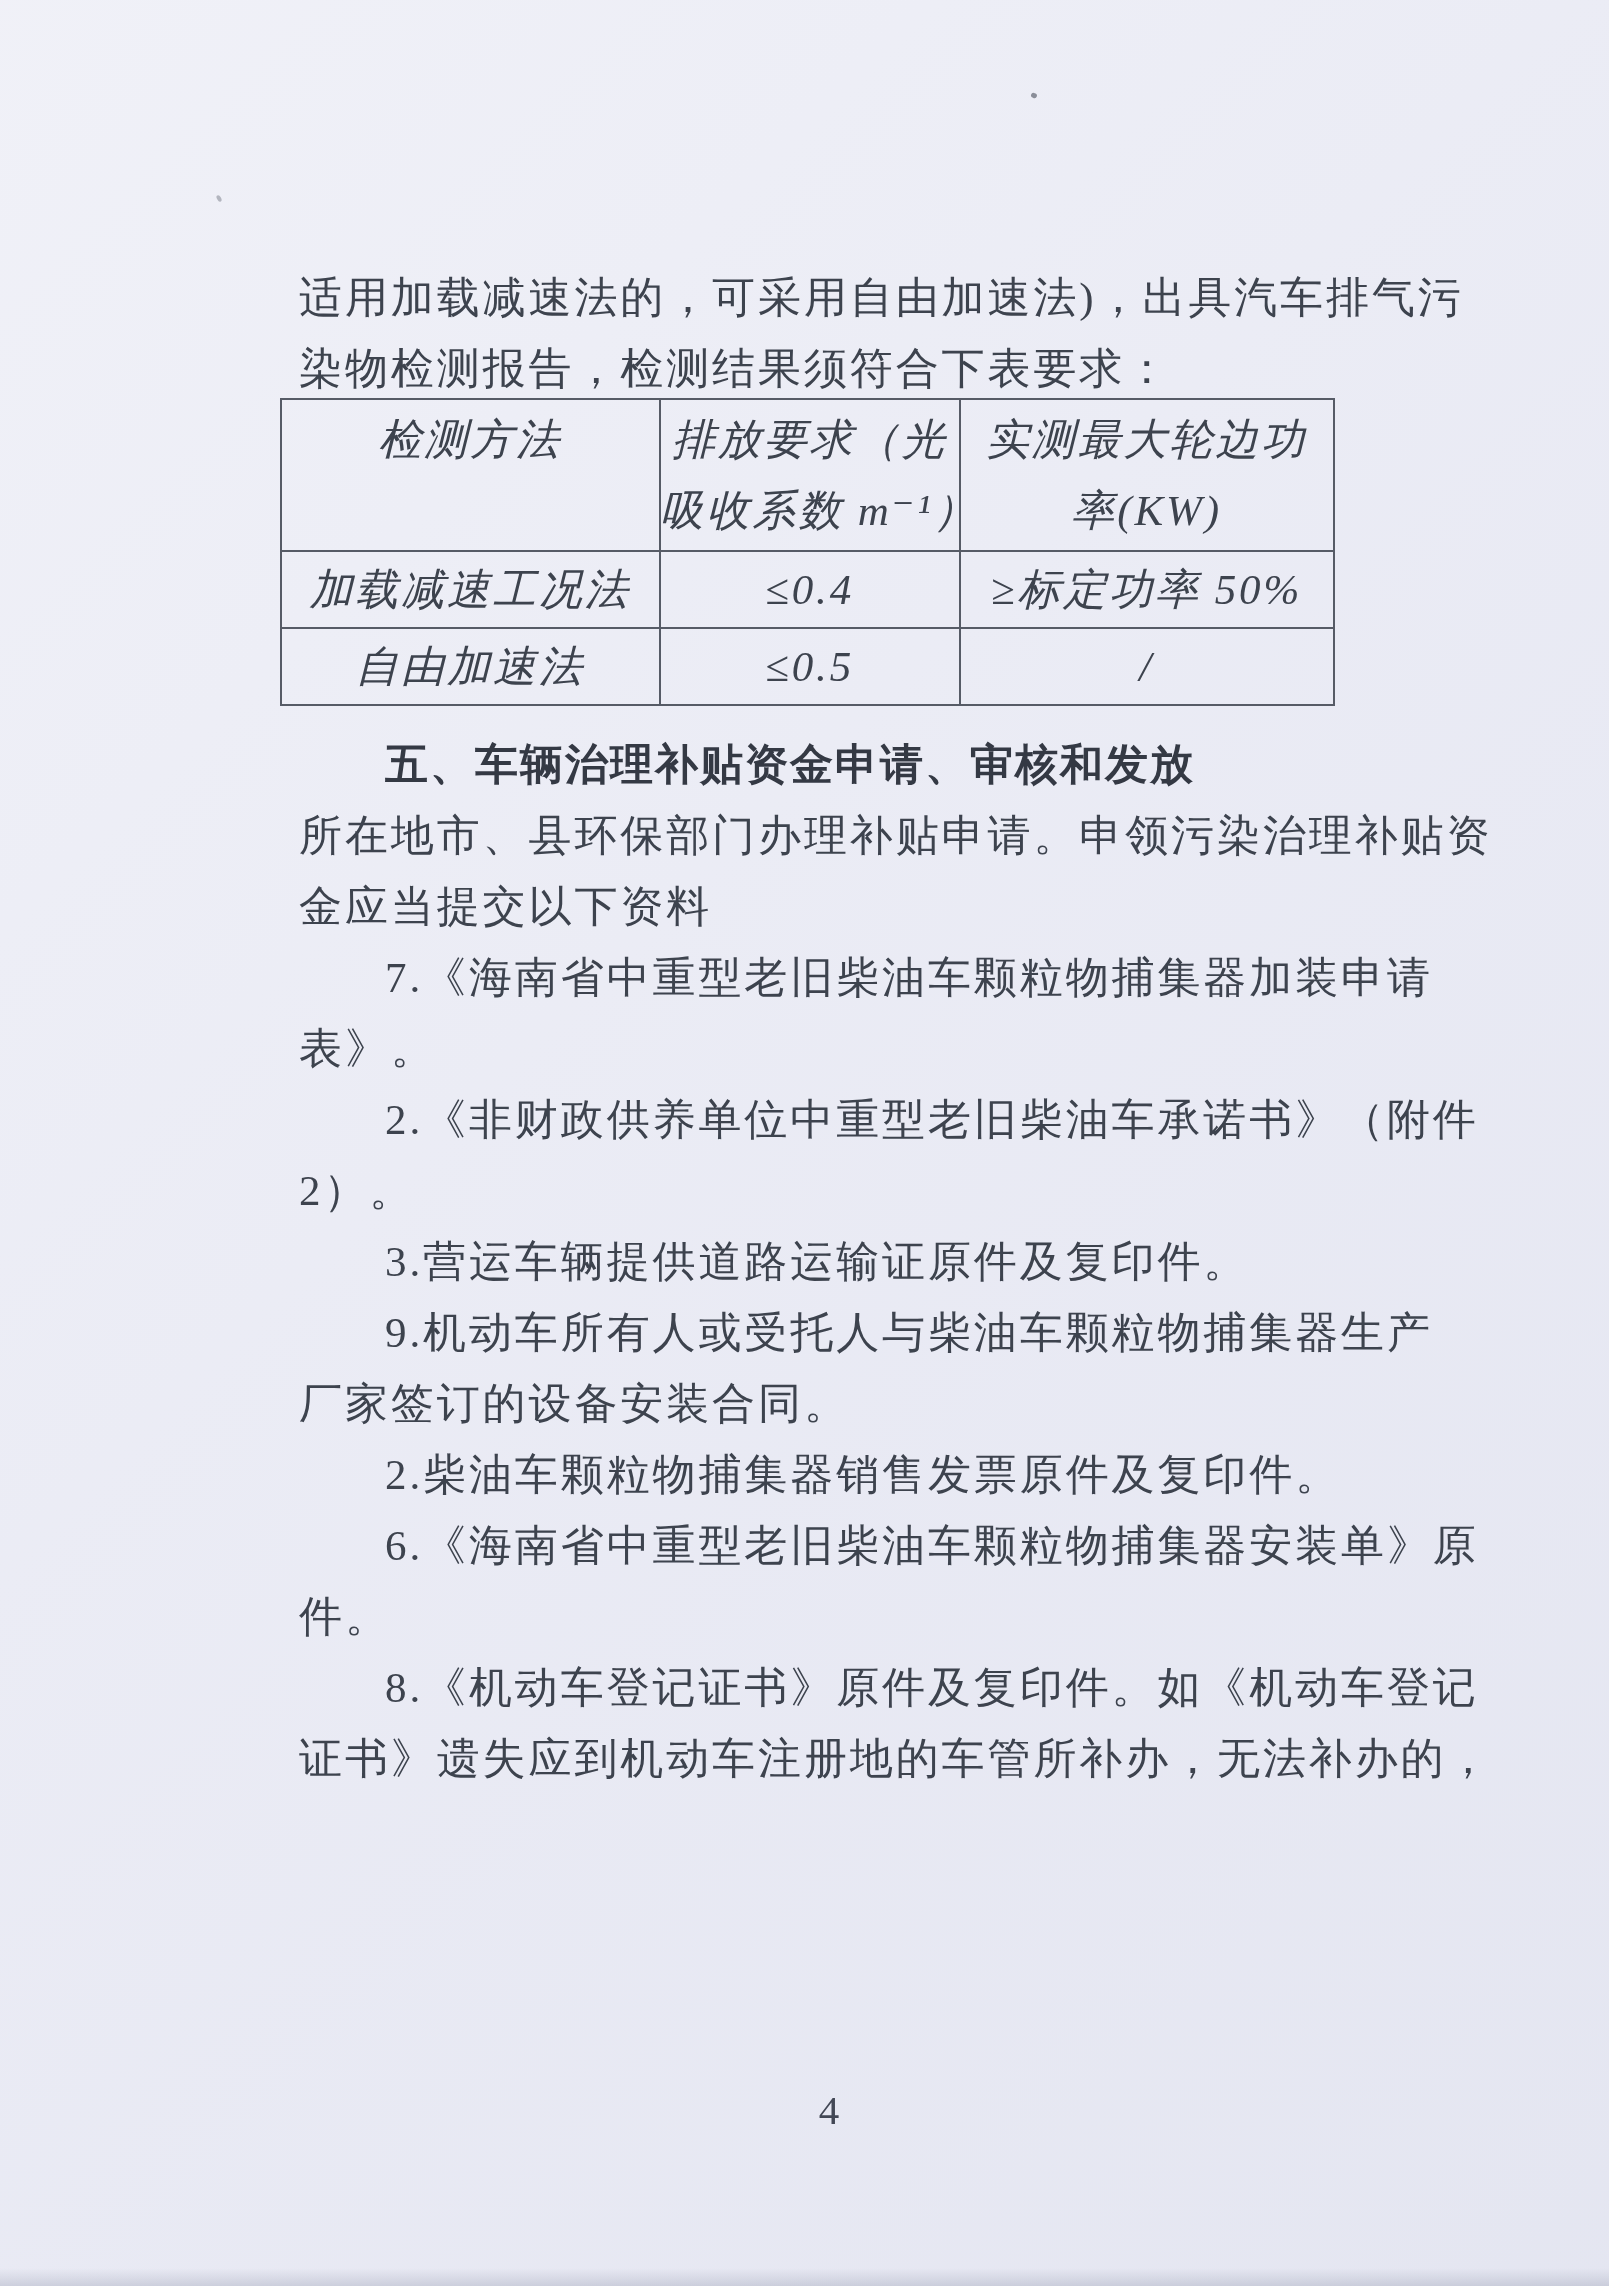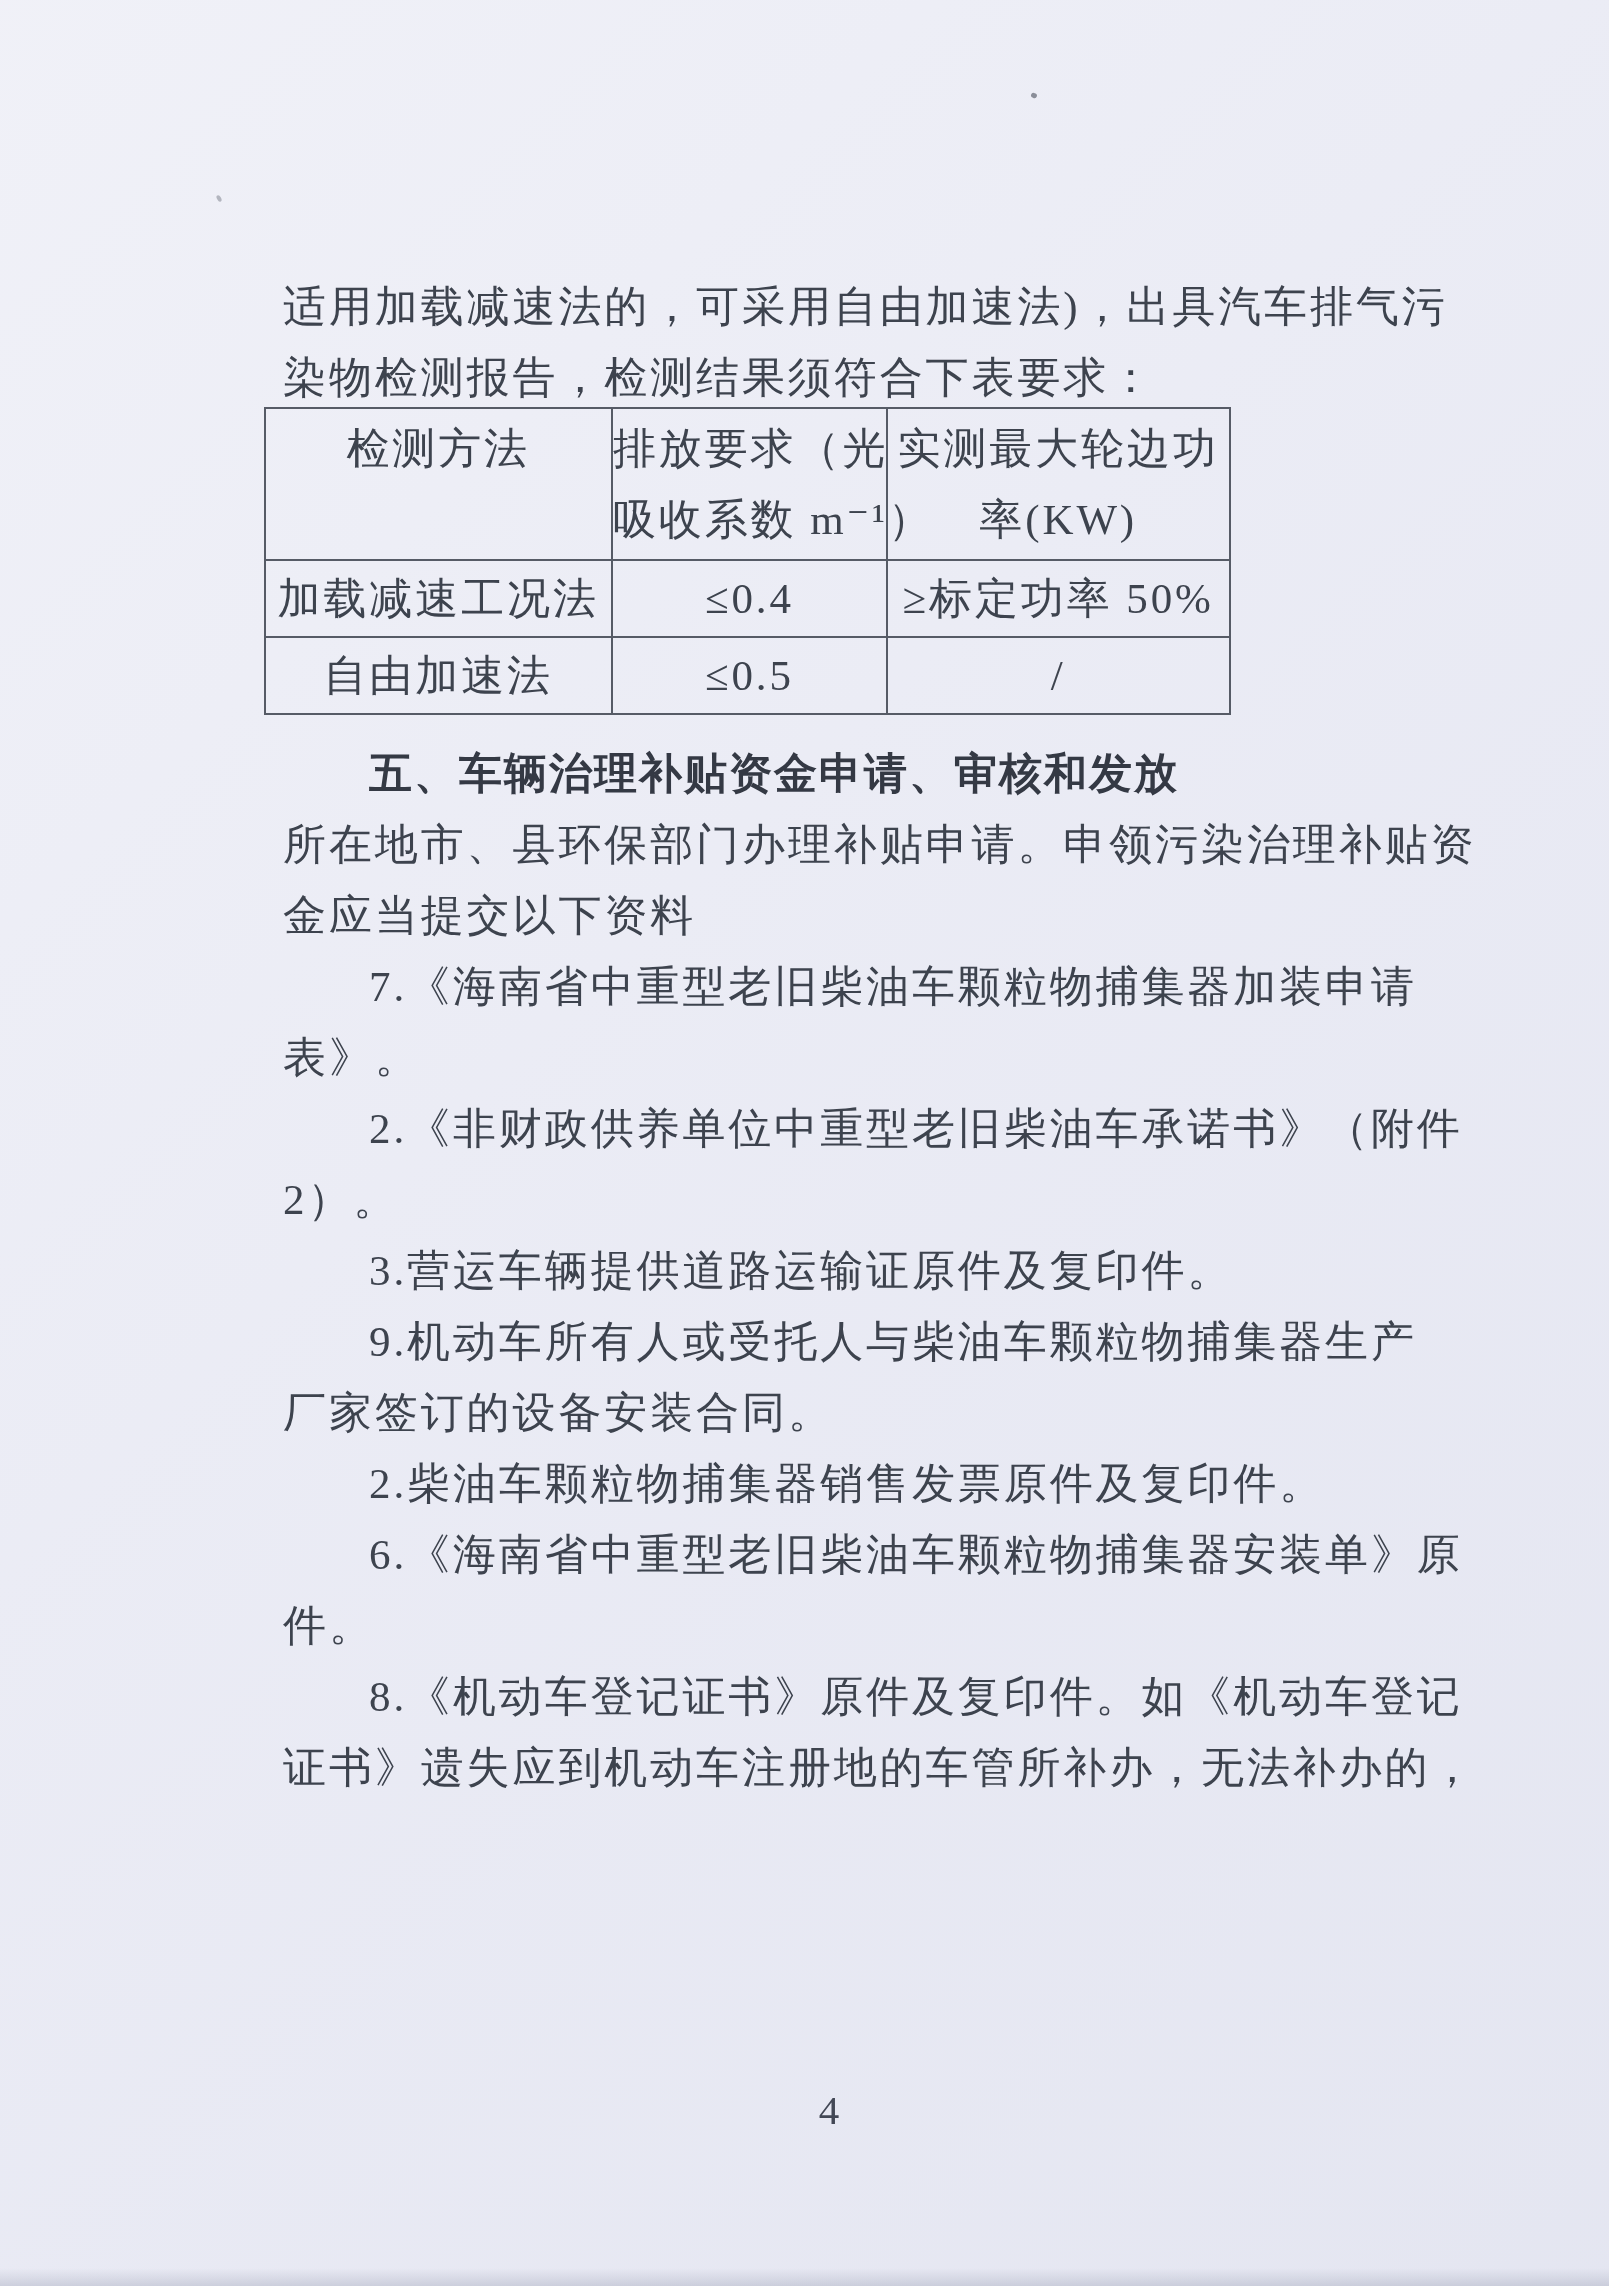--- a/index.html
+++ b/index.html
@@ -19,22 +19,22 @@
   .bottom-edge{
     position:absolute;left:0;right:0;bottom:0;height:19.5px;
     background:linear-gradient(to bottom, rgba(190,193,208,0) 0%, rgba(168,172,190,0.45) 100%);
   }
   .speck{
     position:absolute;background:#6a6e7a;border-radius:50%;
   }
   .speck.s1{left:1031px;top:93px;width:5.9px;height:4.9px;opacity:.75;transform:rotate(20deg);}
   .speck.s2{left:217px;top:195px;width:3.9px;height:6.8px;opacity:.45;transform:rotate(-30deg);}
   .content{
-    position:absolute;left:0;top:15px;width:1609px;
-    padding:256px 0 0 0;
+    position:absolute;left:0;top:6px;width:1609px;
+    padding:256px 0 0 16px;
     box-sizing:border-box;
   }
   .text-col{
     margin-left:283px;
     width:1092px;
   }
   .line{
     font-size:43px;
     line-height:71px;
     letter-spacing:2.9px;
@@ -45,22 +45,23 @@
   .heading .line{
     font-family:Liberation Serif, serif;
     font-weight:bold;
     color:#343944;
     letter-spacing:2px;
   }
   table.emission{
     border-collapse:collapse;
     margin-left:-19.5px;
     margin-top:-5.9px;
-    width:967px;
+    width:1055px;
     table-layout:fixed;
+    font-style:italic;
   }
   table.emission th, table.emission td{
     border:2px solid #565b66;
     font-weight:normal;
     text-align:center;
     font-size:43px;
     letter-spacing:2.9px;
     color:#3d434e;
     padding:0;
   }

